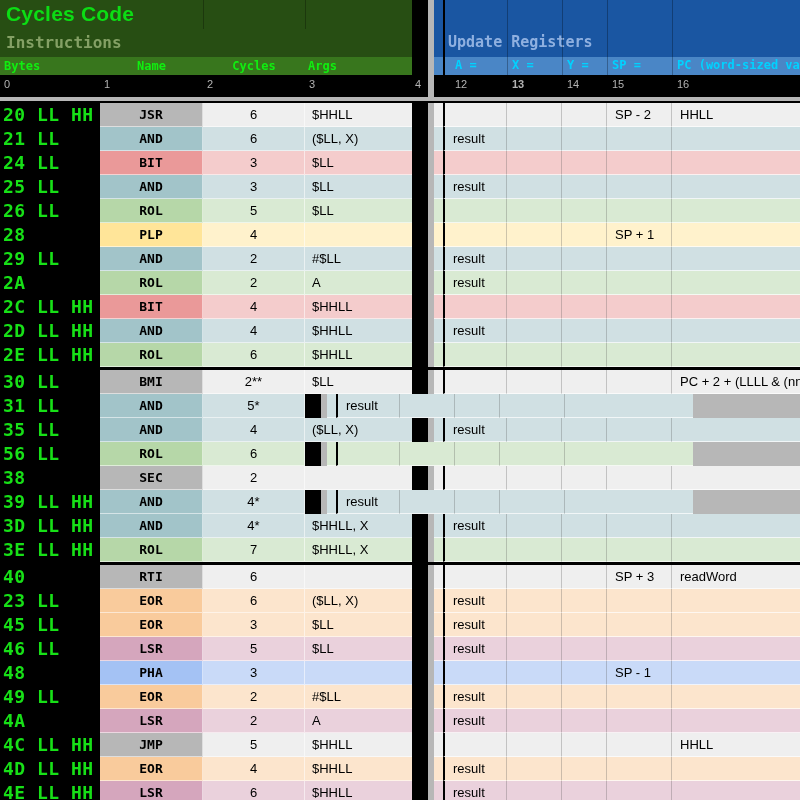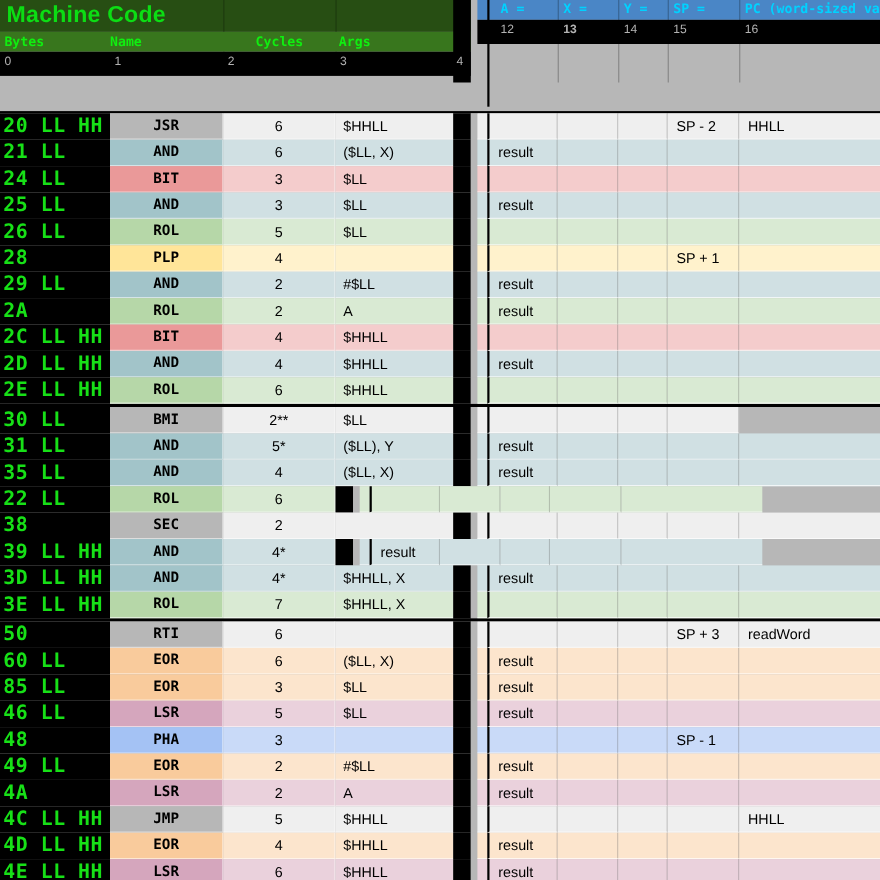--- a/index.html
+++ b/index.html
@@ -11,21 +11,21 @@
   .header-left{position:absolute;left:0;top:0;width:428px;height:97px;}
   .header-right{position:absolute;left:434px;top:0;width:366px;height:97px;}
 
   .hl-row1{position:relative;height:29px;background:#274e13;}
   .hl-title{position:absolute;left:6px;top:2px;font-weight:bold;font-size:21px;color:#0cdd14;letter-spacing:.2px;}
   .hl-row2{position:relative;height:28px;background:#274e13;}
   .hl-sub{position:absolute;left:6px;top:4px;font-weight:bold;font-size:16px;color:#84a065;}
   .hl-row3{position:relative;height:18px;background:#38761d;display:flex;}
   .hl-row3 .hc{font-weight:bold;font-size:12px;color:#10ee10;line-height:18px;box-sizing:border-box;}
   .hc-bytes{width:100px;padding-left:4px;}
-  .hc-name{width:103px;}
+  .hc-name{width:103px;text-align:center;}
   .hc-cycles{width:102px;text-align:center;}
   .hc-args{width:107px;padding-left:3px;}
   .col4-black{position:absolute;right:0;top:0;width:16px;height:75px;background:#000;}
   .hl-row4{position:relative;height:22px;background:#000;}
   .colnum{position:absolute;top:3px;font-size:11px;color:#b3b3b3;}
 
   .hr-top{position:relative;height:57px;background:#1a56a2;}
   .hr-title{position:absolute;left:14px;top:33px;font-weight:bold;font-size:15px;color:#8fb0e0;}
   .hr-row3{position:relative;height:18px;background:#4a86c6;}
   .hr-row3 .hc{position:absolute;top:1px;font-weight:bold;font-size:12px;color:#00d2ff;white-space:nowrap;}
@@ -55,41 +55,47 @@
   .rcell{padding-left:8px;border-right:1px solid rgba(90,90,90,.3);border-bottom:1px solid rgba(255,255,255,.7);}
   .c-pc{border-right:none;}
 </style>
 </head>
 <body>
 
 <div class="canvas">
 
   <div class="header-left">
     <div class="hl-row1">
-      <span class="hl-title">Machine Code</span>
+      <span class="hl-title">Cycles Code</span>
       <span class="faint" style="left:203px;height:57px;"></span>
       <span class="faint" style="left:305px;height:57px;"></span>
+    </div>
+    <div class="hl-row2">
+      <span class="hl-sub mono">Instructions</span>
     </div>
     <div class="hl-row3">
       <span class="hc hc-bytes mono">Bytes</span>
       <span class="hc hc-name mono">Name</span>
       <span class="hc hc-cycles mono">Cycles</span>
       <span class="hc hc-args mono">Args</span>
     </div>
     <div class="col4-black"></div>
     <div class="hl-row4" id="left-colnums">
         <span class="colnum" style="left: 4px;">0</span>
         <span class="colnum" style="left: 104px;">1</span>
         <span class="colnum" style="left: 207px;">2</span>
         <span class="colnum" style="left: 309px;">3</span>
         <span class="colnum" style="left: 415px;">4</span>
       </div>
   </div>
 
   <div class="header-right">
+    <div class="hr-top">
+      <span class="hr-title mono">Update Registers</span>
+    </div>
     <div class="hr-row3" id="right-colheads">
         <span class="hc mono" style="left: 21px;">A =</span>
         <span class="hc mono" style="left: 78px;">X =</span>
         <span class="hc mono" style="left: 133px;">Y =</span>
         <span class="hc mono" style="left: 178px;">SP =</span>
         <span class="hc mono" style="left: 243px;">PC (word-sized value)</span>
       </div>
     <div class="hr-row4" id="right-colnums">
         <span class="colnum" style="left: 21px;">12</span>
         <span class="colnum" style="left: 78px; font-weight: bold;">13</span>
@@ -264,26 +270,26 @@
     <div class="cell c-name" style="background: rgb(183, 183, 183);">BMI</div>
     <div class="cell c-cycles" style="background: rgb(239, 239, 239);">2**</div>
     <div class="cell c-args" style="background: rgb(239, 239, 239);">$LL</div>
     <div class="cell c-col4"></div>
     <div class="cell c-gap"></div>
     <div class="cell c-sliver" style="background: rgb(239, 239, 239);"></div>
     <div class="cell c-a rcell" style="background: rgb(239, 239, 239);"></div>
     <div class="cell c-x rcell" style="background: rgb(239, 239, 239);"></div>
     <div class="cell c-y rcell" style="background: rgb(239, 239, 239);"></div>
     <div class="cell c-sp rcell" style="background: rgb(239, 239, 239);"></div>
+    <div class="cell c-pc rcell" style="background: rgb(239, 239, 239);">PC + 2 + (LLLL &amp; (nn</div>
   </div>
       <div class="row">
     <div class="cell c-bytes">31 LL</div>
     <div class="cell c-name" style="background: rgb(162, 196, 201);">AND</div>
     <div class="cell c-cycles" style="background: rgb(208, 224, 227);">5*</div>
-    <div class="cell c-args" style="background: rgb(208, 224, 227);">($LL), Y</div>
     <div class="cell c-col4"></div>
     <div class="cell c-gap"></div>
     <div class="cell c-sliver" style="background: rgb(208, 224, 227);"></div>
     <div class="cell c-a rcell" style="background: rgb(208, 224, 227);">result</div>
     <div class="cell c-x rcell" style="background: rgb(208, 224, 227);"></div>
     <div class="cell c-y rcell" style="background: rgb(208, 224, 227);"></div>
     <div class="cell c-sp rcell" style="background: rgb(208, 224, 227);"></div>
     <div class="cell c-pc rcell" style="background: rgb(208, 224, 227);"></div>
   </div>
       <div class="row">
@@ -294,21 +300,21 @@
     <div class="cell c-col4"></div>
     <div class="cell c-gap"></div>
     <div class="cell c-sliver" style="background: rgb(208, 224, 227);"></div>
     <div class="cell c-a rcell" style="background: rgb(208, 224, 227);">result</div>
     <div class="cell c-x rcell" style="background: rgb(208, 224, 227);"></div>
     <div class="cell c-y rcell" style="background: rgb(208, 224, 227);"></div>
     <div class="cell c-sp rcell" style="background: rgb(208, 224, 227);"></div>
     <div class="cell c-pc rcell" style="background: rgb(208, 224, 227);"></div>
   </div>
       <div class="row">
-    <div class="cell c-bytes">22 LL</div>
+    <div class="cell c-bytes">56 LL</div>
     <div class="cell c-name" style="background: rgb(182, 215, 168);">ROL</div>
     <div class="cell c-cycles" style="background: rgb(217, 234, 211);">6</div>
     <div class="cell c-col4"></div>
     <div class="cell c-gap"></div>
     <div class="cell c-sliver" style="background: rgb(217, 234, 211);"></div>
     <div class="cell c-a rcell" style="background: rgb(217, 234, 211);"></div>
     <div class="cell c-x rcell" style="background: rgb(217, 234, 211);"></div>
     <div class="cell c-y rcell" style="background: rgb(217, 234, 211);"></div>
     <div class="cell c-sp rcell" style="background: rgb(217, 234, 211);"></div>
     <div class="cell c-pc rcell" style="background: rgb(217, 234, 211);"></div>
@@ -362,49 +368,49 @@
     <div class="cell c-col4"></div>
     <div class="cell c-gap"></div>
     <div class="cell c-sliver" style="background: rgb(217, 234, 211);"></div>
     <div class="cell c-a rcell" style="background: rgb(217, 234, 211);"></div>
     <div class="cell c-x rcell" style="background: rgb(217, 234, 211);"></div>
     <div class="cell c-y rcell" style="background: rgb(217, 234, 211);"></div>
     <div class="cell c-sp rcell" style="background: rgb(217, 234, 211);"></div>
     <div class="cell c-pc rcell" style="background: rgb(217, 234, 211);"></div>
   </div>
       <div class="row section-start">
-    <div class="cell c-bytes">50</div>
+    <div class="cell c-bytes">40</div>
     <div class="cell c-name" style="background: rgb(183, 183, 183);">RTI</div>
     <div class="cell c-cycles" style="background: rgb(239, 239, 239);">6</div>
     <div class="cell c-args" style="background: rgb(239, 239, 239);"></div>
     <div class="cell c-col4"></div>
     <div class="cell c-gap"></div>
     <div class="cell c-sliver" style="background: rgb(239, 239, 239);"></div>
     <div class="cell c-a rcell" style="background: rgb(239, 239, 239);"></div>
     <div class="cell c-x rcell" style="background: rgb(239, 239, 239);"></div>
     <div class="cell c-y rcell" style="background: rgb(239, 239, 239);"></div>
     <div class="cell c-sp rcell" style="background: rgb(239, 239, 239);">SP + 3</div>
     <div class="cell c-pc rcell" style="background: rgb(239, 239, 239);">readWord</div>
   </div>
       <div class="row">
-    <div class="cell c-bytes">60 LL</div>
+    <div class="cell c-bytes">23 LL</div>
     <div class="cell c-name" style="background: rgb(249, 203, 156);">EOR</div>
     <div class="cell c-cycles" style="background: rgb(252, 229, 205);">6</div>
     <div class="cell c-args" style="background: rgb(252, 229, 205);">($LL, X)</div>
     <div class="cell c-col4"></div>
     <div class="cell c-gap"></div>
     <div class="cell c-sliver" style="background: rgb(252, 229, 205);"></div>
     <div class="cell c-a rcell" style="background: rgb(252, 229, 205);">result</div>
     <div class="cell c-x rcell" style="background: rgb(252, 229, 205);"></div>
     <div class="cell c-y rcell" style="background: rgb(252, 229, 205);"></div>
     <div class="cell c-sp rcell" style="background: rgb(252, 229, 205);"></div>
     <div class="cell c-pc rcell" style="background: rgb(252, 229, 205);"></div>
   </div>
       <div class="row">
-    <div class="cell c-bytes">85 LL</div>
+    <div class="cell c-bytes">45 LL</div>
     <div class="cell c-name" style="background: rgb(249, 203, 156);">EOR</div>
     <div class="cell c-cycles" style="background: rgb(252, 229, 205);">3</div>
     <div class="cell c-args" style="background: rgb(252, 229, 205);">$LL</div>
     <div class="cell c-col4"></div>
     <div class="cell c-gap"></div>
     <div class="cell c-sliver" style="background: rgb(252, 229, 205);"></div>
     <div class="cell c-a rcell" style="background: rgb(252, 229, 205);">result</div>
     <div class="cell c-x rcell" style="background: rgb(252, 229, 205);"></div>
     <div class="cell c-y rcell" style="background: rgb(252, 229, 205);"></div>
     <div class="cell c-sp rcell" style="background: rgb(252, 229, 205);"></div>

